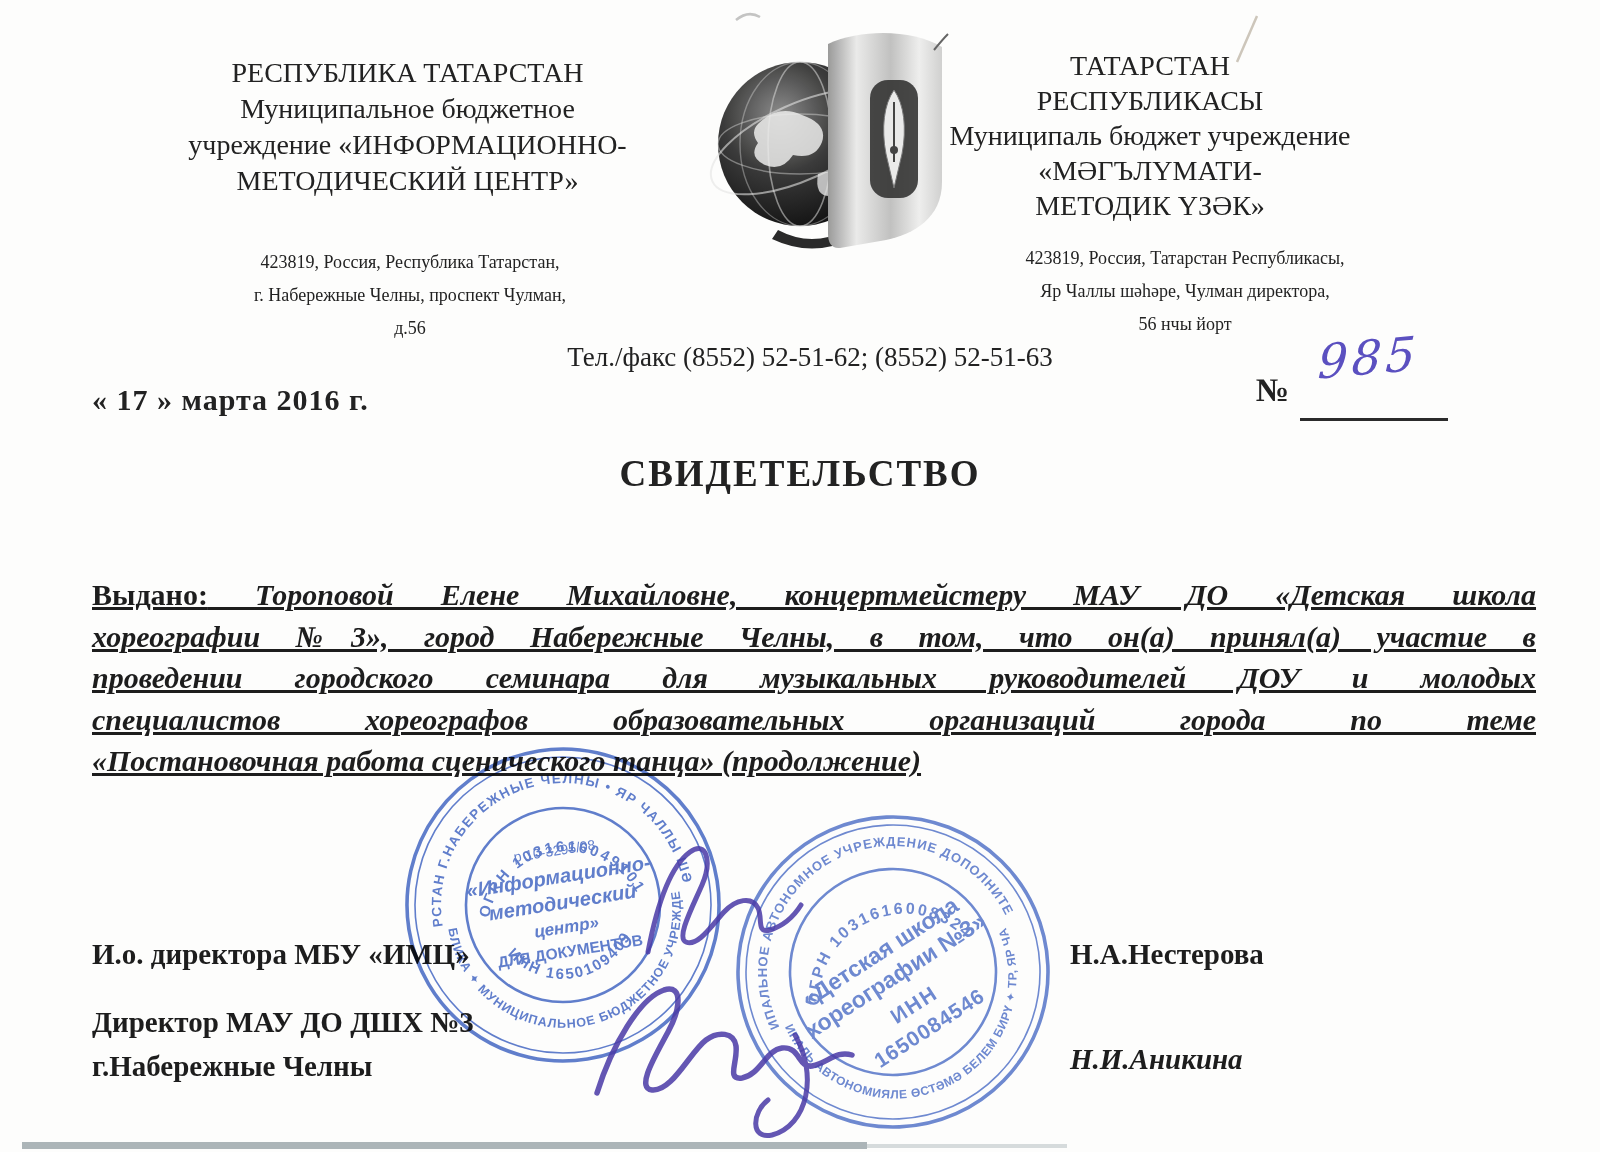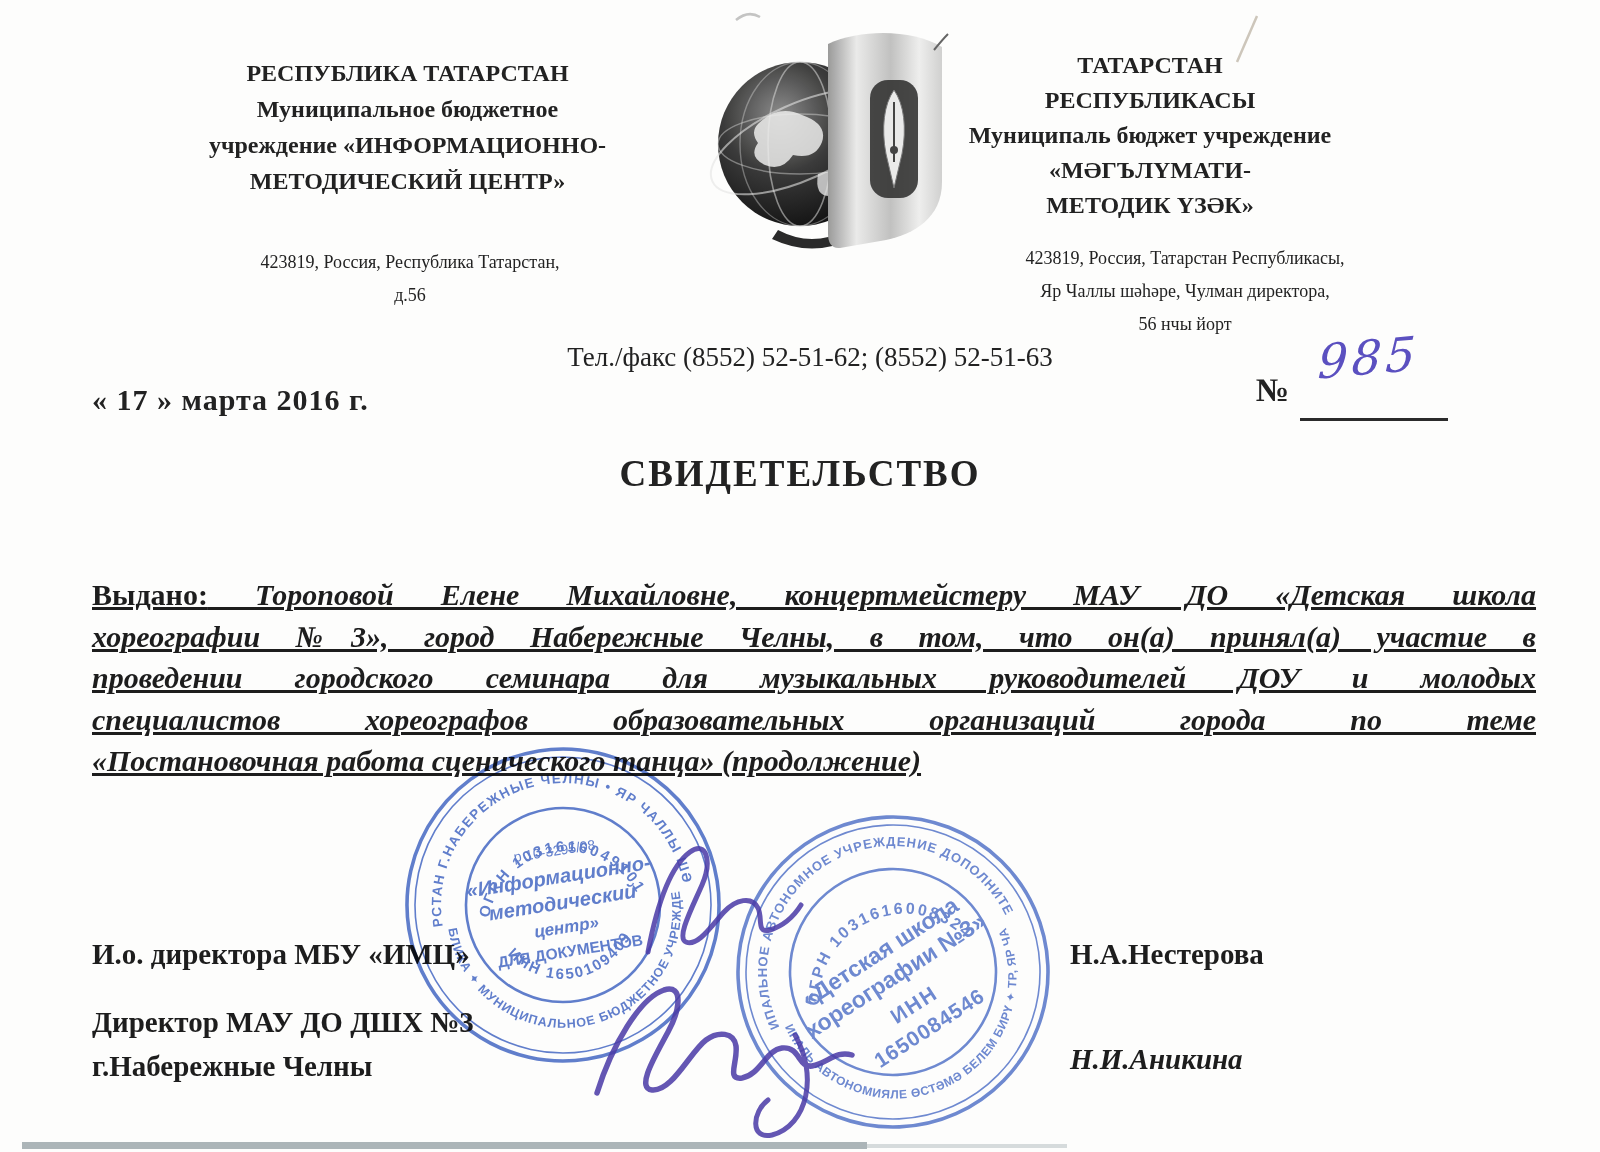--- a/index.html
+++ b/index.html
@@ -1,20 +1,20 @@
 <!DOCTYPE html>
 <html><head>
 <meta charset="utf-8">
 <style>
   html,body{margin:0;padding:0;background:#e9e9e9;}
   .page{position:relative;width:1600px;height:1152px;background:#fdfdfc;overflow:hidden;
         font-family:"Liberation Serif","DejaVu Serif",serif;color:#222;}
   .abs{position:absolute;}
   .c{text-align:center;}
-  .org{font-weight:700;font-size:24px;line-height:36px;}
+  .org{font-weight:400;font-size:28px;line-height:36px;}
   .addr{font-size:18px;line-height:33px;}
   .phone{font-size:27px;font-weight:400;}
   .date{font-size:30px;font-weight:700;letter-spacing:1px;}
   .no{font-size:33px;font-weight:700;}
   .no-line{border-bottom:3px solid #2b2b2b;width:148px;height:40px;}
   .hand{font-family:"DejaVu Serif",serif;font-style:italic;font-size:47px;color:#5b50c0;
         transform:rotate(-5deg) skewX(-8deg);letter-spacing:4px;}
   .title{font-size:37px;font-weight:700;letter-spacing:2px;}
   .bline{width:1444px;font-size:30px;font-weight:700;line-height:41.5px;text-align:justify;color:#1d1d1d;text-decoration:underline;}
   .bline.j{text-align-last:justify;}
@@ -30,20 +30,21 @@
 
   <div class="abs org c" style="left:150px;top:55px;width:515px;">
     <div>РЕСПУБЛИКА ТАТАРСТАН</div>
     <div>Муниципальное бюджетное</div>
     <div>учреждение «ИНФОРМАЦИОННО-</div>
     <div>МЕТОДИЧЕСКИЙ ЦЕНТР»</div>
   </div>
 
   <div class="abs addr c" style="left:120px;top:246px;width:580px;">
     <div>423819, Россия, Республика Татарстан,</div>
+    <div>г. Набережные Челны, проспект Чулман,</div>
     <div>д.56</div>
   </div>
 
   <div class="abs org c" style="left:890px;top:48px;width:520px;line-height:35px;">
     <div>ТАТАРСТАН</div>
     <div>РЕСПУБЛИКАСЫ</div>
     <div>Муниципаль бюджет учреждение</div>
     <div>«МӘГЪЛҮМАТИ-</div>
     <div>МЕТОДИК ҮЗӘК»</div>
   </div>

